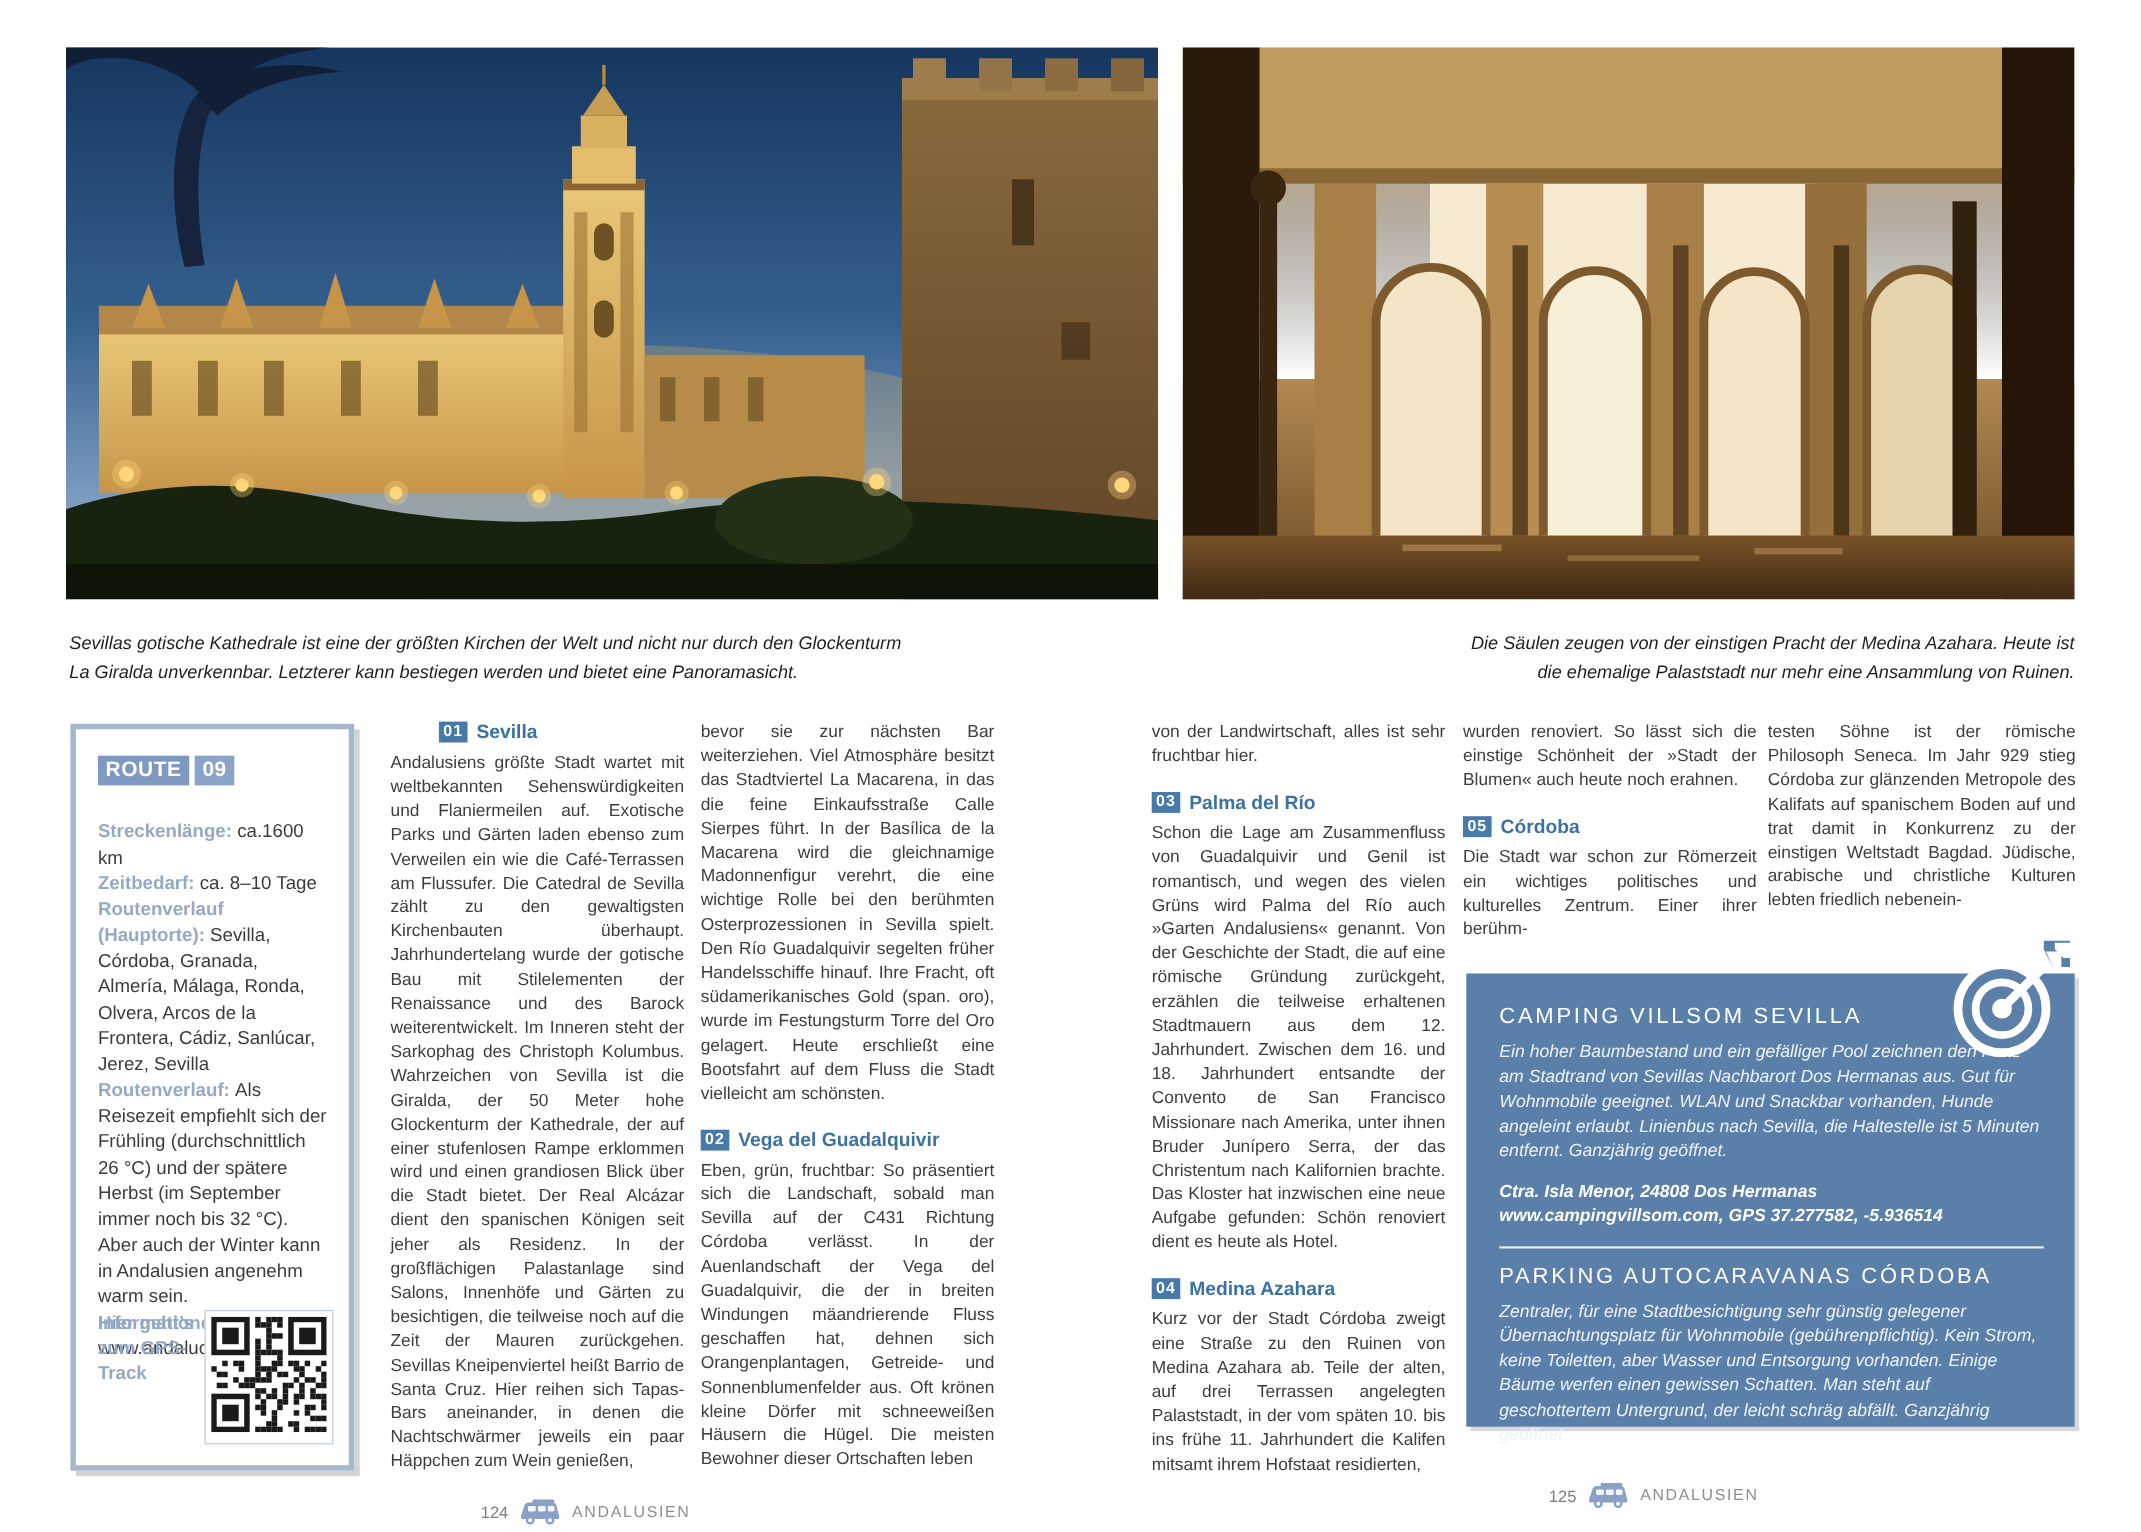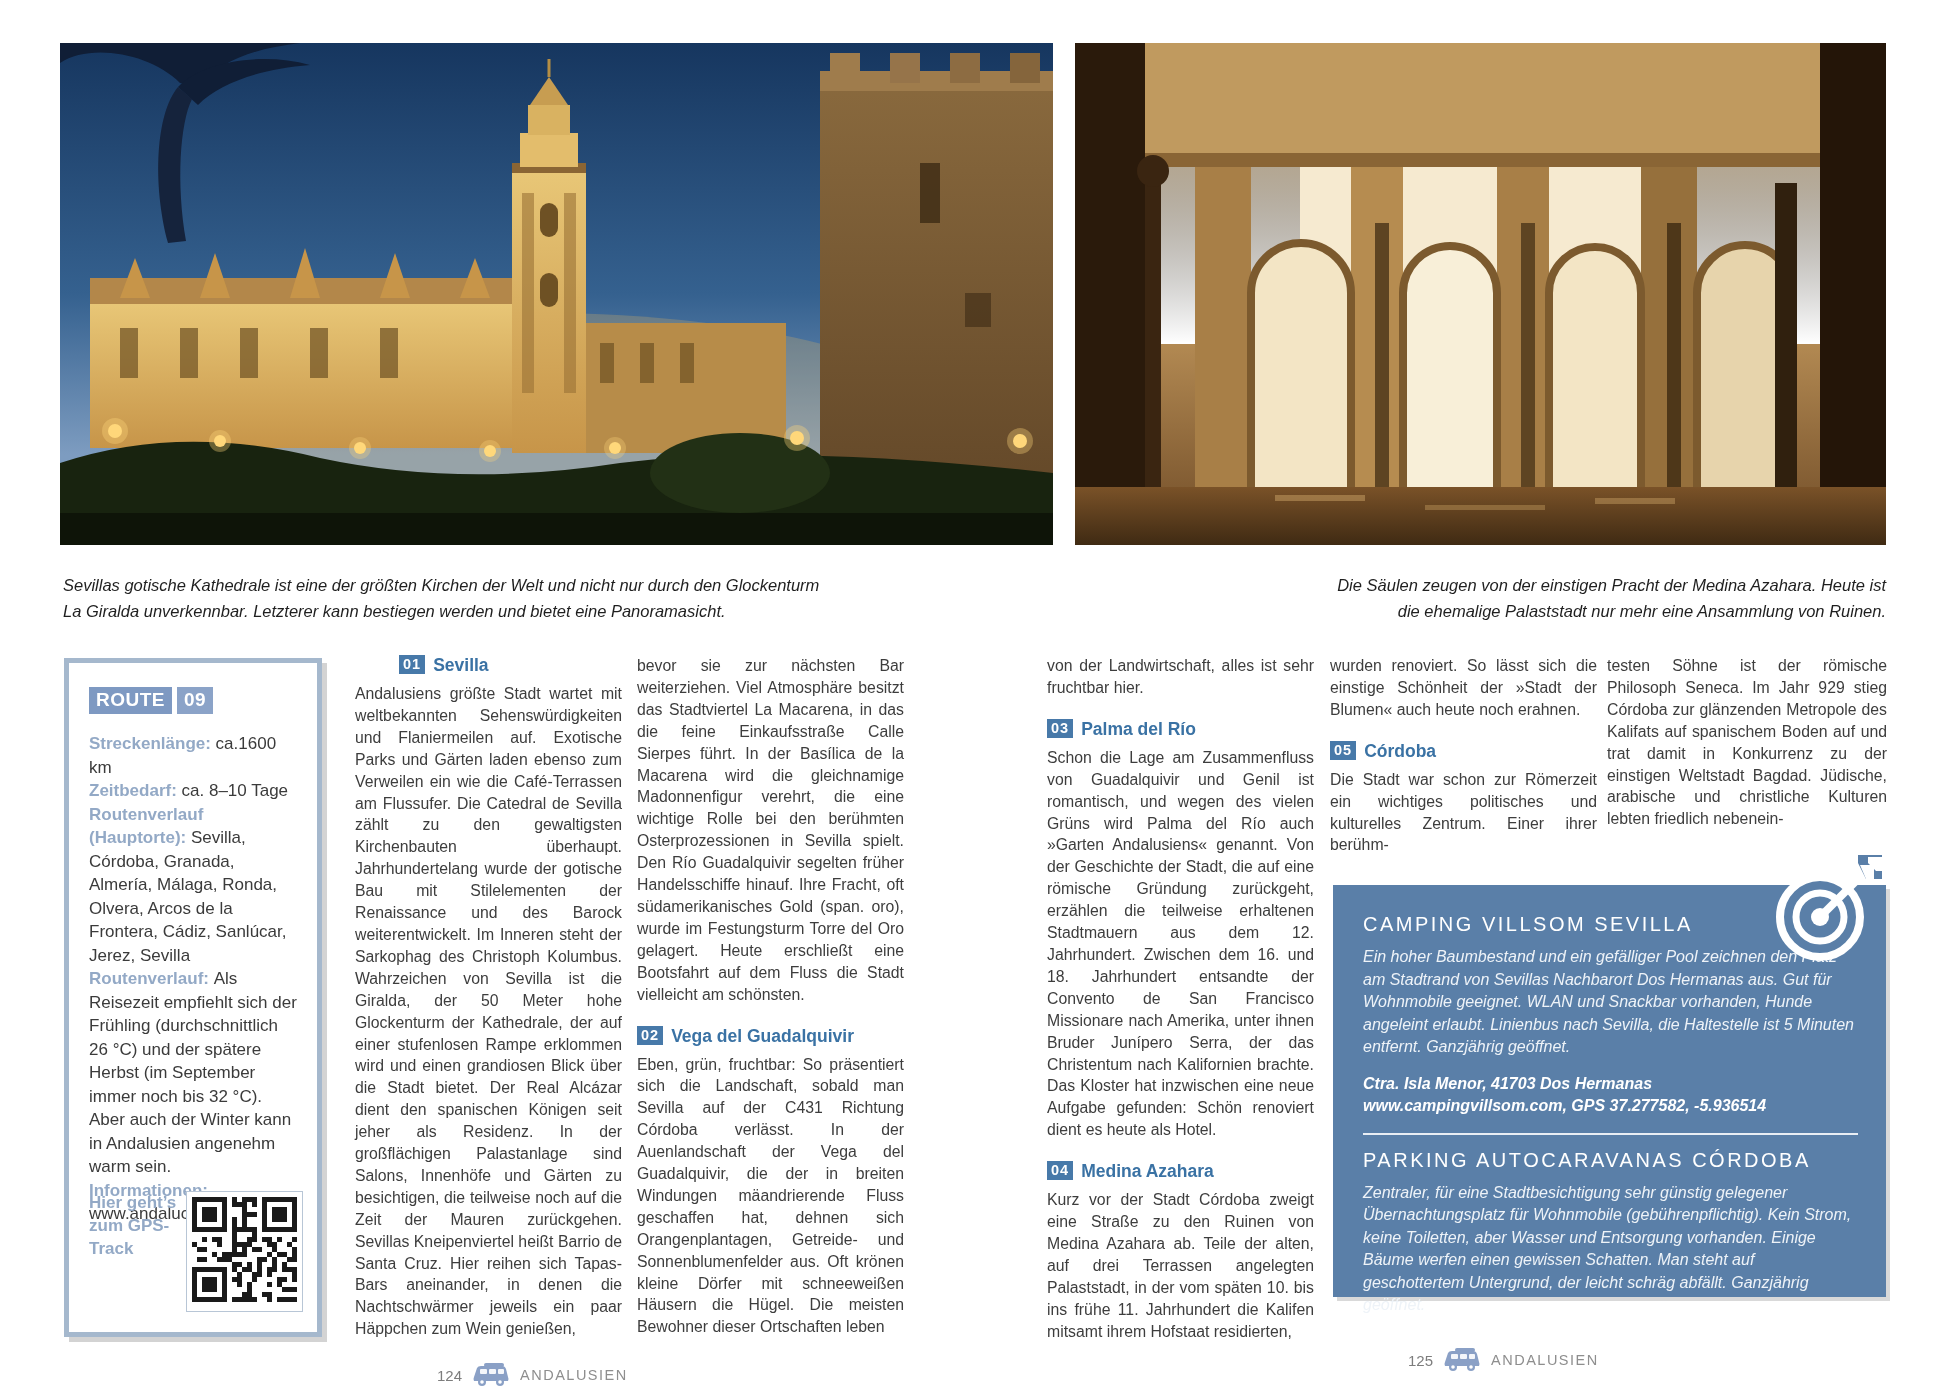--- a/index.html
+++ b/index.html
@@ -12,21 +12,21 @@
   .photo svg{display:block;width:100%;height:100%;}
 
   
   .caption{position:absolute;top:572px;font-style:italic;font-size:16.5px;line-height:26px;color:#1f1f1f;}
   #caption-left{left:63px;width:790px;text-align:left;}
   #caption-right{left:1186px;width:700px;text-align:right;}
 
   
   #route-box{position:absolute;left:64px;top:658px;width:258px;height:679px;box-sizing:border-box;
     border:5px solid #a5b8cd;background:#fff;box-shadow:5px 5px 0 rgba(130,130,130,.35);padding:24px 18px 18px 20px;}
-  .route-chips{margin-bottom:18px;}
+  .route-chips{margin-bottom:30px;}
   .chip{display:inline-block;color:#fff;font-weight:700;font-size:19px;letter-spacing:.5px;padding:2px 7px 3px;}
   #chip-route{background:#7e99c2;margin-right:5px;}
   #chip-num{background:#8ba3c8;}
   .field{margin:0;font-size:17px;line-height:23.5px;color:#3b3b3b;}
   .flabel{color:#93a9c6;font-weight:700;}
   .fvalue{color:#3b3b3b;}
   #gps-row{position:absolute;left:20px;right:14px;top:528px;display:flex;justify-content:space-between;align-items:flex-start;}
   #gps-text{color:#93a9c6;font-weight:700;font-size:17px;line-height:23px;width:95px;}
   #qr-wrap{border:1px solid #b8c6d6;background:#fff;padding:5px;}
 
@@ -393,21 +393,21 @@
       <circle cx="50" cy="62" r="24" fill="none" stroke="#ffffff" stroke-width="7"></circle>
       <circle cx="50" cy="62" r="9" fill="#ffffff"></circle>
       <line x1="50" y1="62" x2="100" y2="12" stroke="#ffffff" stroke-width="8"></line>
       <polygon points="88,0 112,0 112,24 96,24 88,8" fill="#5a7fa8"></polygon>
       <polygon points="90,10 104,10 104,24 96,24" fill="#ffffff"></polygon>
       <polygon points="98,2 112,2 112,16 106,16 98,8" fill="#ffffff"></polygon>
     </svg>
     <h3 class="info-title">CAMPING VILLSOM SEVILLA</h3>
     <p class="info-body">Ein hoher Baumbestand und ein gefälliger Pool zeichnen den Platz am Stadtrand von Sevillas Nachbarort Dos Hermanas aus. Gut für Wohnmobile geeignet. WLAN und Snackbar vorhanden, Hunde angeleint erlaubt. Linienbus nach Sevilla, die Haltestelle ist 5 Minuten entfernt. Ganzjährig geöffnet.</p>
     <p class="info-address">
-      <span>Ctra. Isla Menor, 41703 Dos Hermanas</span><br>
+      <span>Ctra. Isla Menor, 24808 Dos Hermanas</span><br>
       <span>www.campingvillsom.com, GPS 37.277582, -5.936514</span>
     </p>
     <hr id="info-divider">
     <h3 class="info-title">PARKING AUTOCARAVANAS CÓRDOBA</h3>
     <p class="info-body">Zentraler, für eine Stadtbesichtigung sehr günstig gelegener Übernachtungsplatz für Wohnmobile (gebührenpflichtig). Kein Strom, keine Toiletten, aber Wasser und Entsorgung vorhanden. Einige Bäume werfen einen gewissen Schatten. Man steht auf geschottertem Untergrund, der leicht schräg abfällt. Ganzjährig geöffnet.</p>
     <p class="info-address">Av. del Corregidor 1, 14004 Córdoba, GPS 37.874558, -4.786555</p>
   </div>
 
   <div class="footer" id="footer-left">
     <span class="pagenum">124</span>

